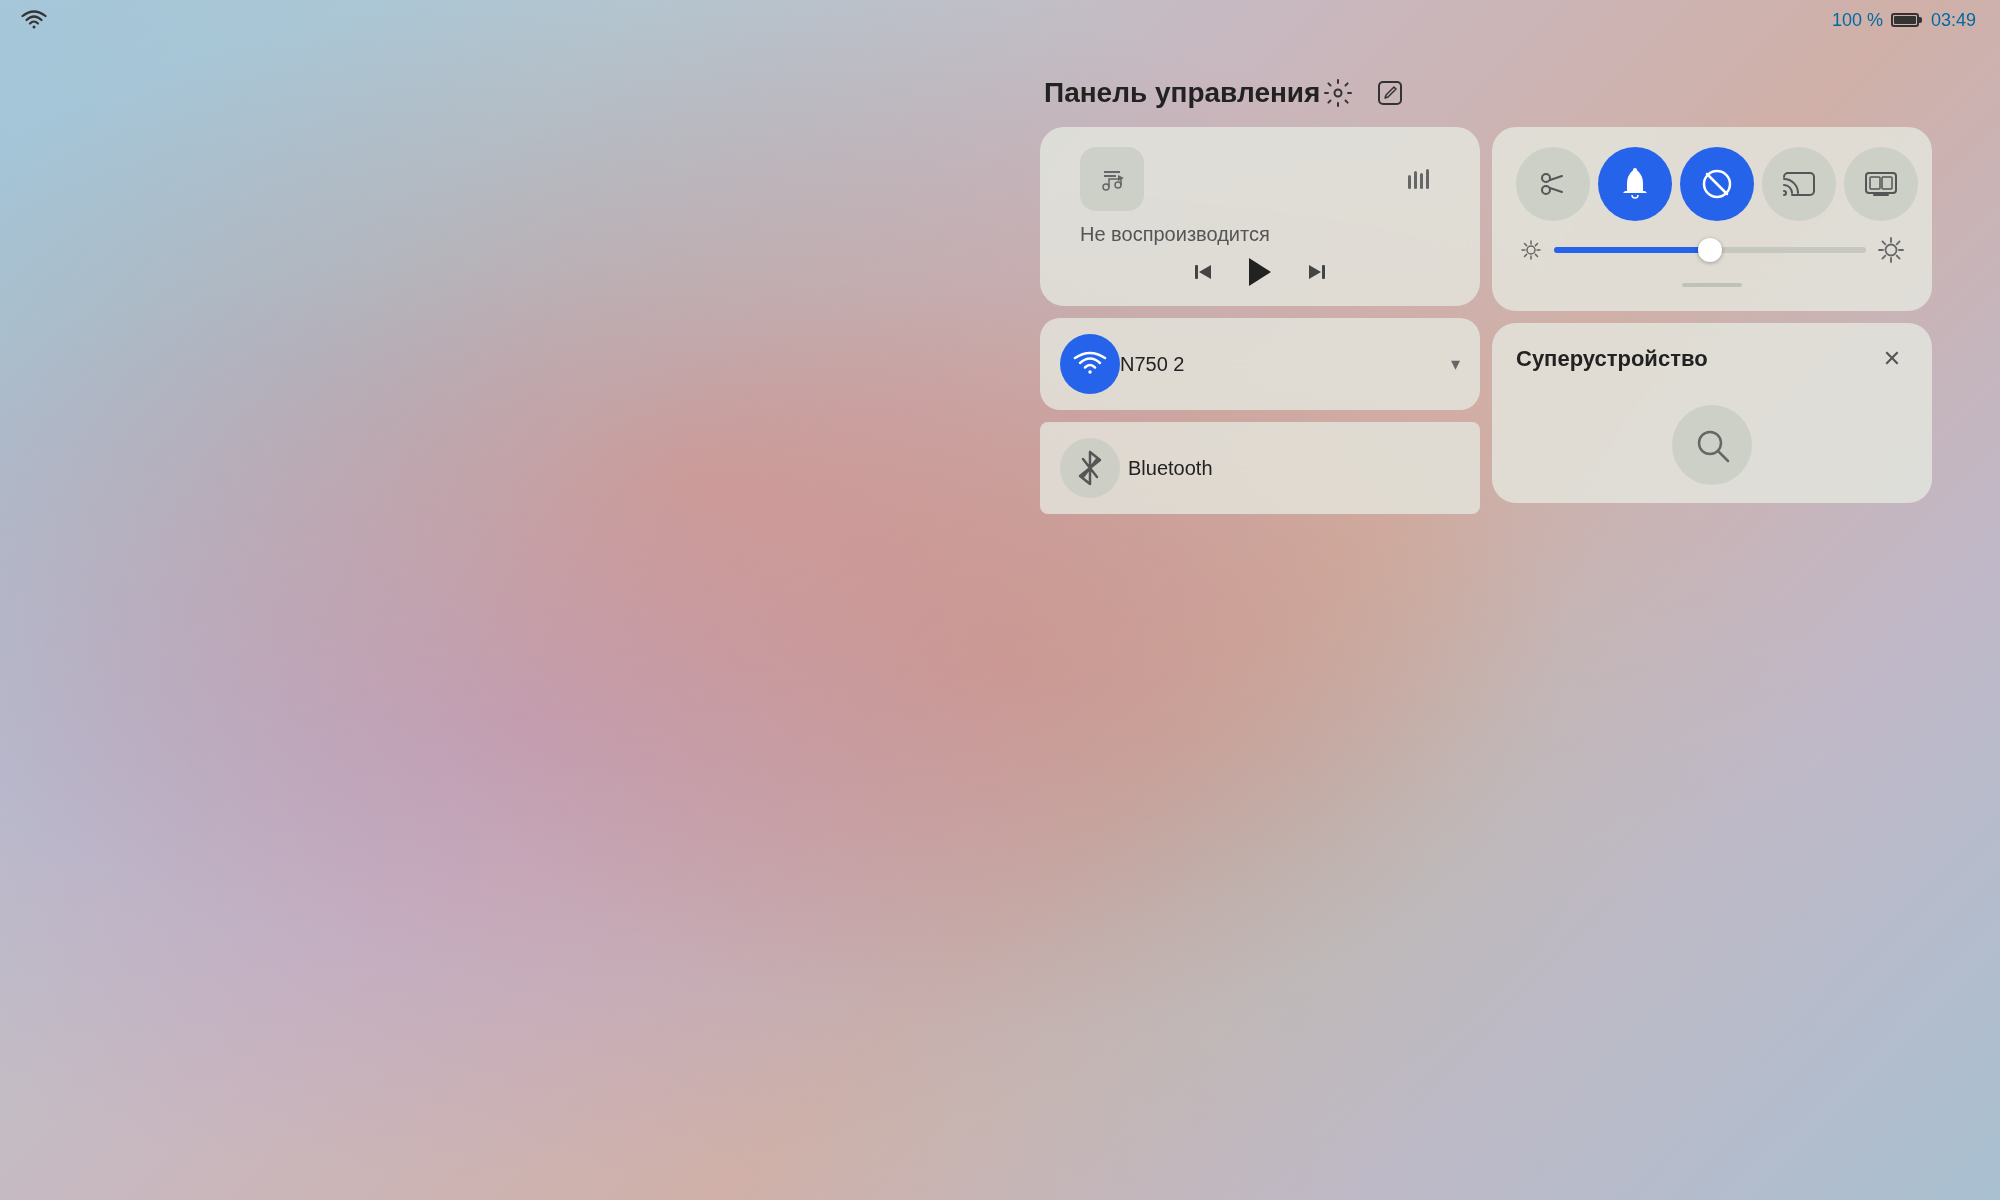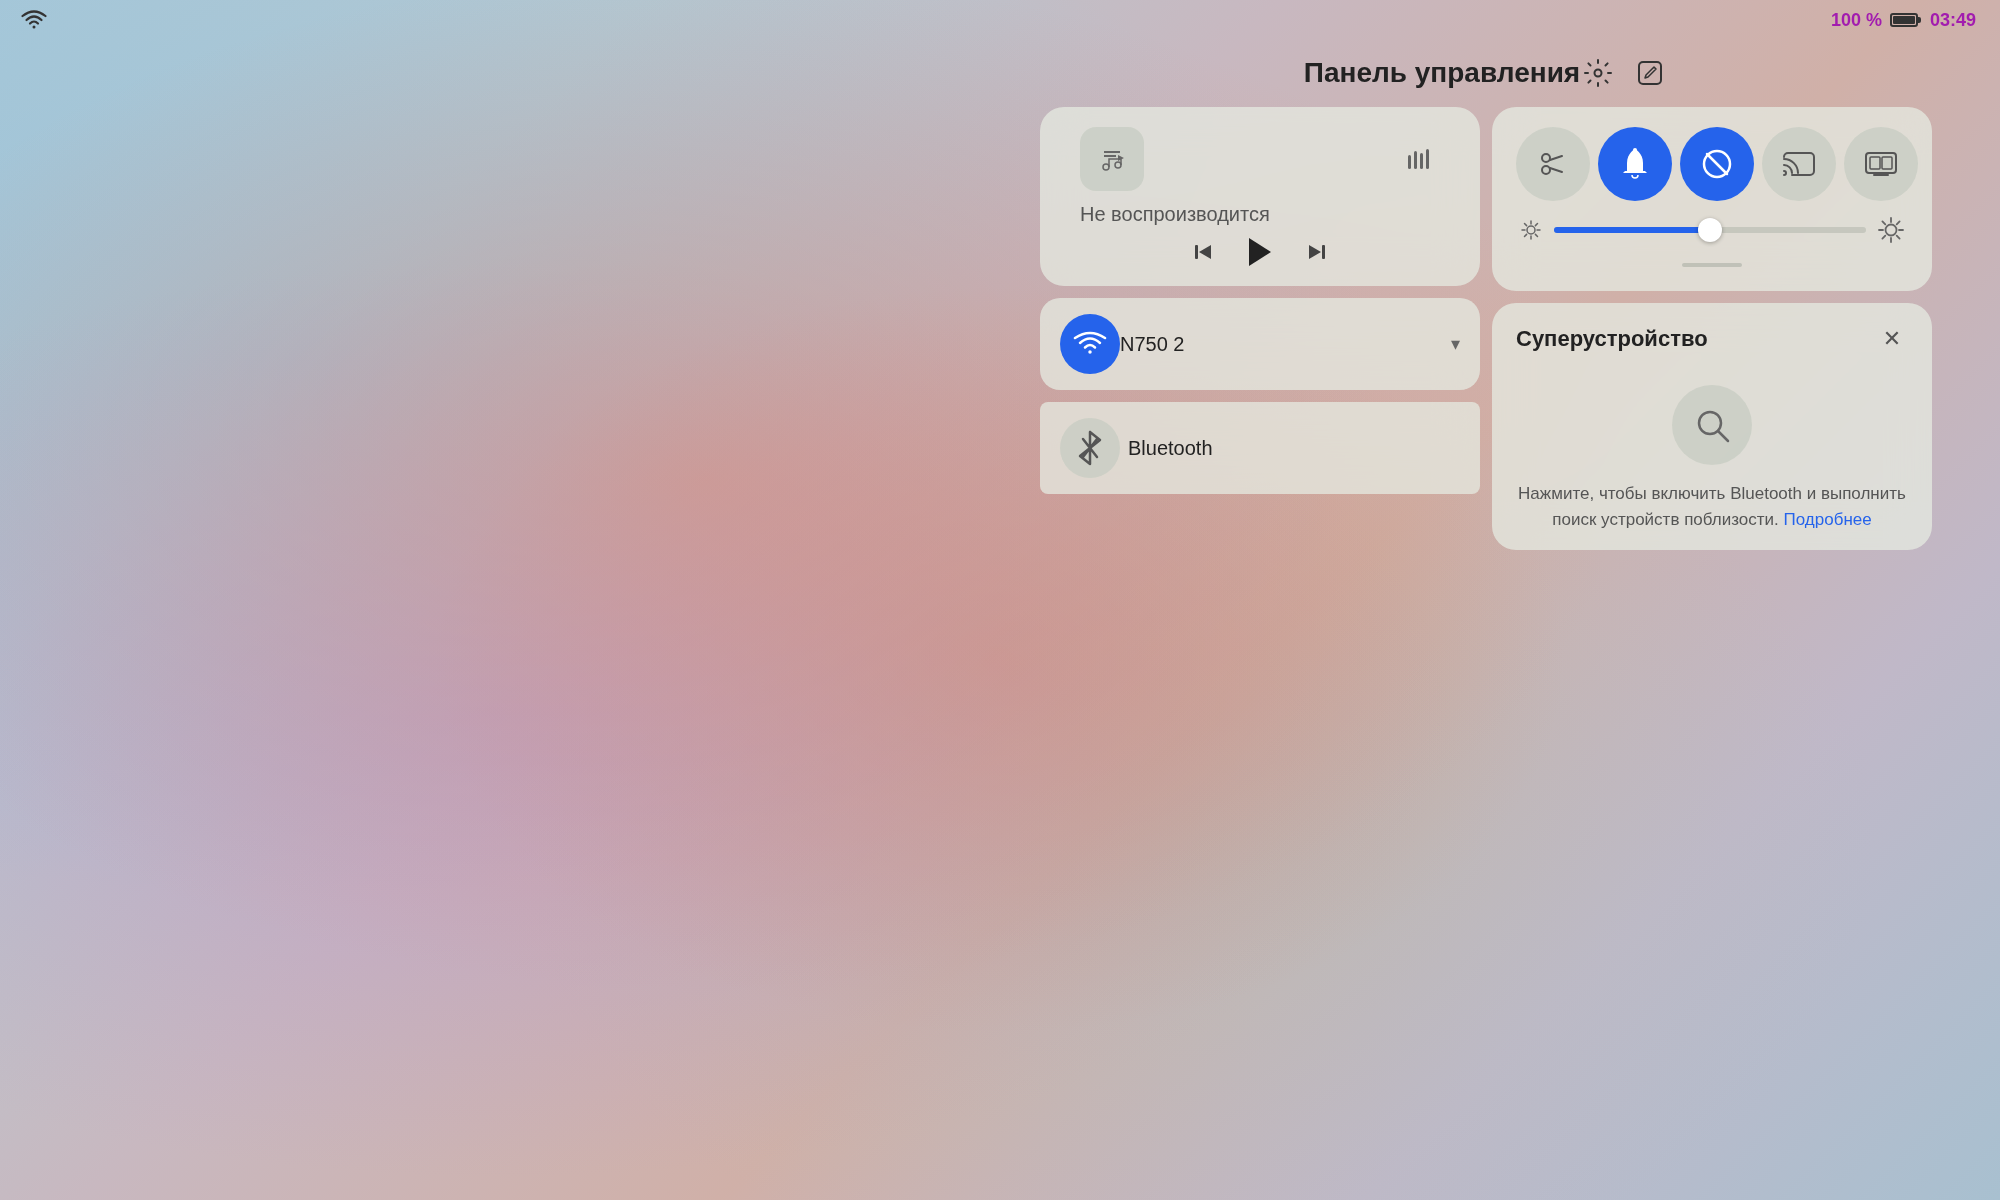--- a/index.html
+++ b/index.html
@@ -47,23 +47,23 @@
       top: 0;
       height: 40px;
       display: flex;
       align-items: center;
     }
 
     .status-right {
       display: flex;
       align-items: center;
       gap: 8px;
-      color: #a21caf;
+      color: #0369a1;
       font-size: 18px;
-      font-weight: 700;
+      font-weight: 400;
     }
 
     .battery-icon {
       display: inline-flex;
       align-items: center;
       gap: 2px;
     }
 
     .battery-body {
       width: 28px;
@@ -423,23 +423,24 @@
     .right-col {
       display: flex;
       flex-direction: column;
       gap: 12px;
     }
 
     .panel-header-row {
       grid-column: 1 / -1;
       display: flex;
       align-items: center;
-      justify-content: center;
+      justify-content: flex-start;
       padding: 0 4px;
       margin-bottom: 4px;
+      margin-top: 20px;
     }
 
     
     svg { display: block; }
   </style>
 </head>
 <body>
 
 <div class="background"></div>
 
@@ -643,22 +644,18 @@
         <span class="super-title">Суперустройство</span>
         <div class="super-close">✕</div>
       </div>
       <div class="super-search-area">
         <div class="super-search-circle">
           <svg width="40" height="40" viewBox="0 0 40 40" fill="none">
             <circle cx="18" cy="18" r="11" stroke="#666" stroke-width="2.5" fill="none"></circle>
             <line x1="26" y1="26" x2="36" y2="36" stroke="#666" stroke-width="2.5" stroke-linecap="round"></line>
           </svg>
         </div>
-        <div class="super-desc">
-          <span>Нажмите, чтобы включить Bluetooth и выполнить поиск устройств поблизости.</span>
-          <span> </span><a class="super-link">Подробнее</a>
-        </div>
       </div>
     </div>
 
   </div>
 
 </div>
 
 </body></html>

